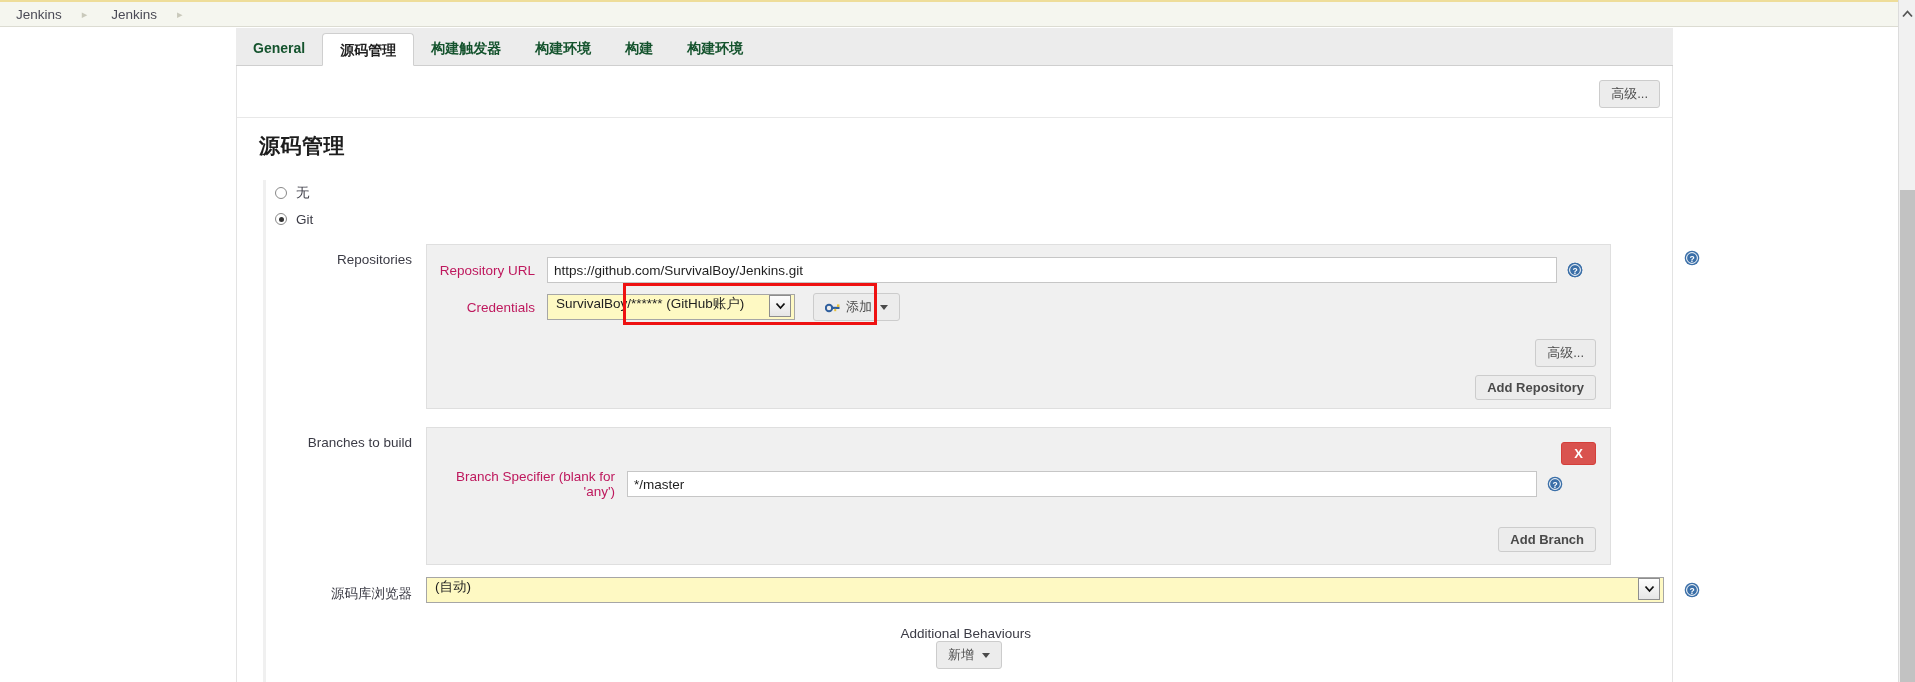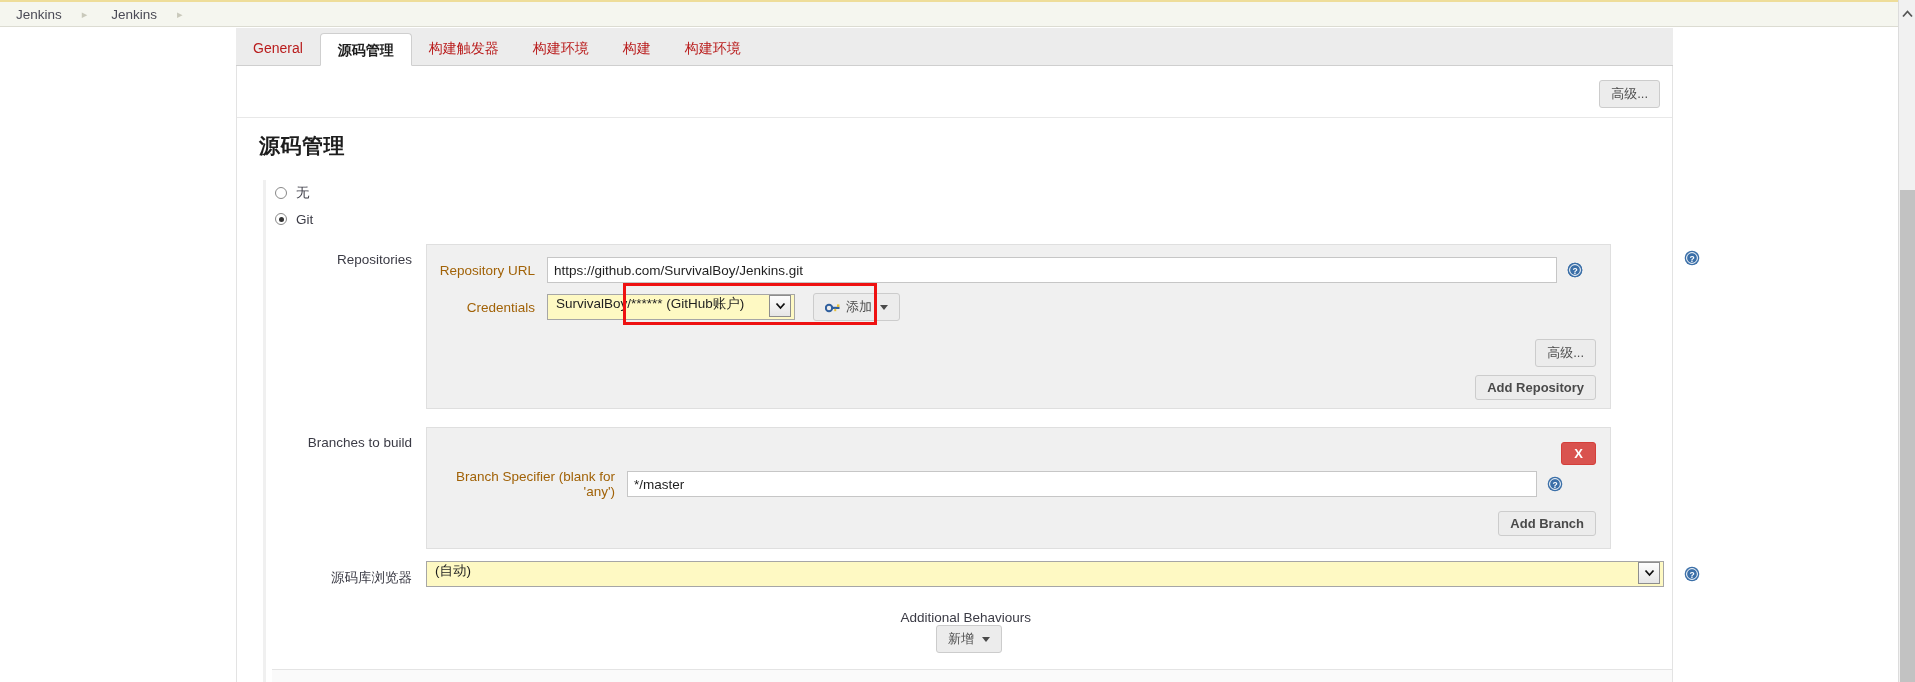--- a/index.html
+++ b/index.html
@@ -75,24 +75,25 @@
     border-bottom: 1px solid #cfcfcf;
     box-sizing: border-box;
     display: flex;
     align-items: flex-end;
   }
   .tab {
     height: 33px;
     line-height: 33px;
     padding: 0 17px;
     font-size: 14px;
-    color: #b91c1c;
+    color: #14532d;
     cursor: pointer;
     white-space: nowrap;
     box-sizing: border-box;
+    font-weight: bold;
   }
   .tab.active {
     background: #ffffff;
     color: #1f1f1f;
     font-weight: bold;
     border: 1px solid #cfcfcf;
     border-bottom: 1px solid #ffffff;
     border-radius: 4px 4px 0 0;
     margin-bottom: -1px;
     position: relative;
@@ -228,21 +229,21 @@
     display: flex;
     align-items: center;
     margin-bottom: 10px;
   }
   .inner-label {
     width: 120px;
     min-width: 120px;
     text-align: right;
     padding-right: 12px;
     font-size: 13.5px;
-    color: #a16207;
+    color: #be185d;
     box-sizing: border-box;
   }
   .inner-label.w150 { width: 200px; min-width: 200px; }
 
   input.text-input {
     height: 26px;
     border: 1px solid #c6c6c6;
     background: #fff;
     font-size: 13.5px;
     font-family: Liberation Sans, sans-serif;
@@ -517,21 +518,21 @@
                 <input class="text-input" style="width: 910px;" value="*/master">
                 <span style="margin-left:10px; display:inline-flex;">
                   <svg class="help-icon" viewBox="0 0 16 16">
                     <circle cx="8" cy="8" r="7.3" fill="#3b6fa8"></circle>
                     <circle cx="8" cy="8" r="5.4" fill="none" stroke="#ffffff" stroke-width="1"></circle>
                     <text x="8" y="11.6" font-size="8.5" font-family="Liberation Sans, sans-serif" font-weight="bold" fill="#ffffff" text-anchor="middle">?</text>
                   </svg>
                 </span>
               </div>
 
-              <div class="row-right-buttons" style="margin-top:12px;">
+              <div class="row-right-buttons" style="margin-top:28px;">
                 <button class="btn btn-bold">Add Branch</button>
               </div>
             </div>
           </div>
 
           <div class="outer-row" id="browser-row">
             <div class="outer-label">源码库浏览器</div>
             <div class="select" id="browser-select">
               <span class="sel-text">(自动)</span>
               <span class="sel-arrow">

